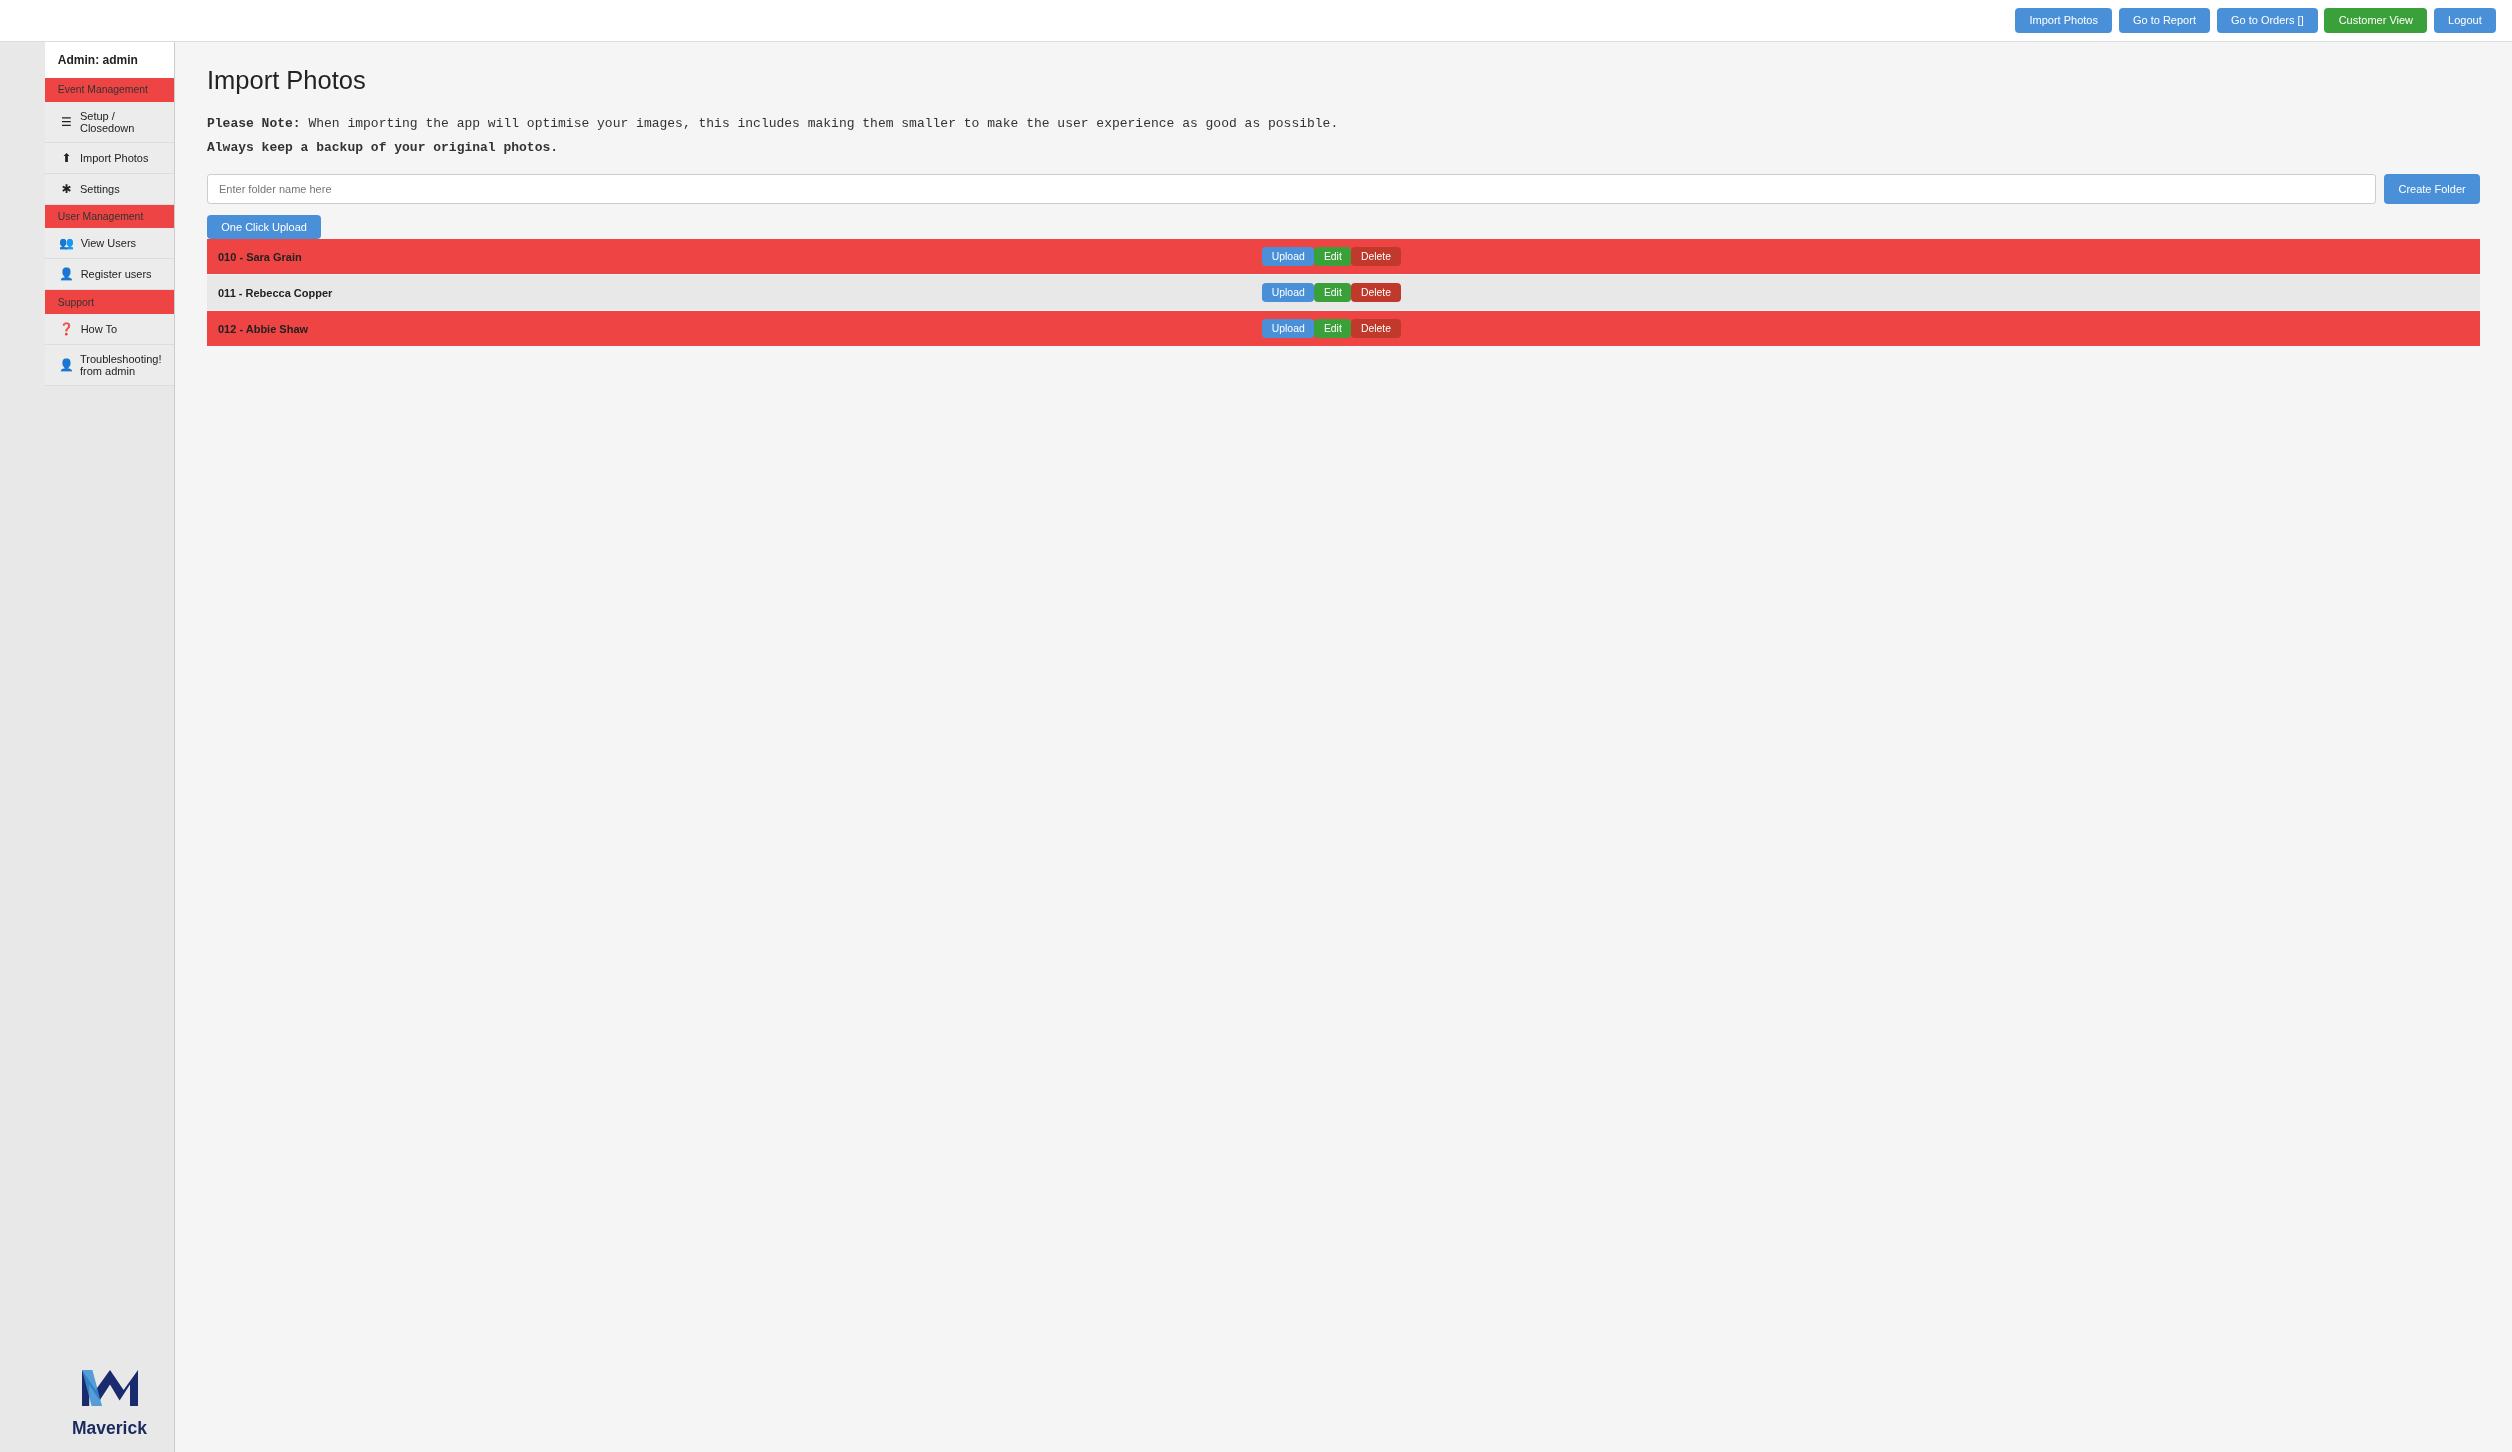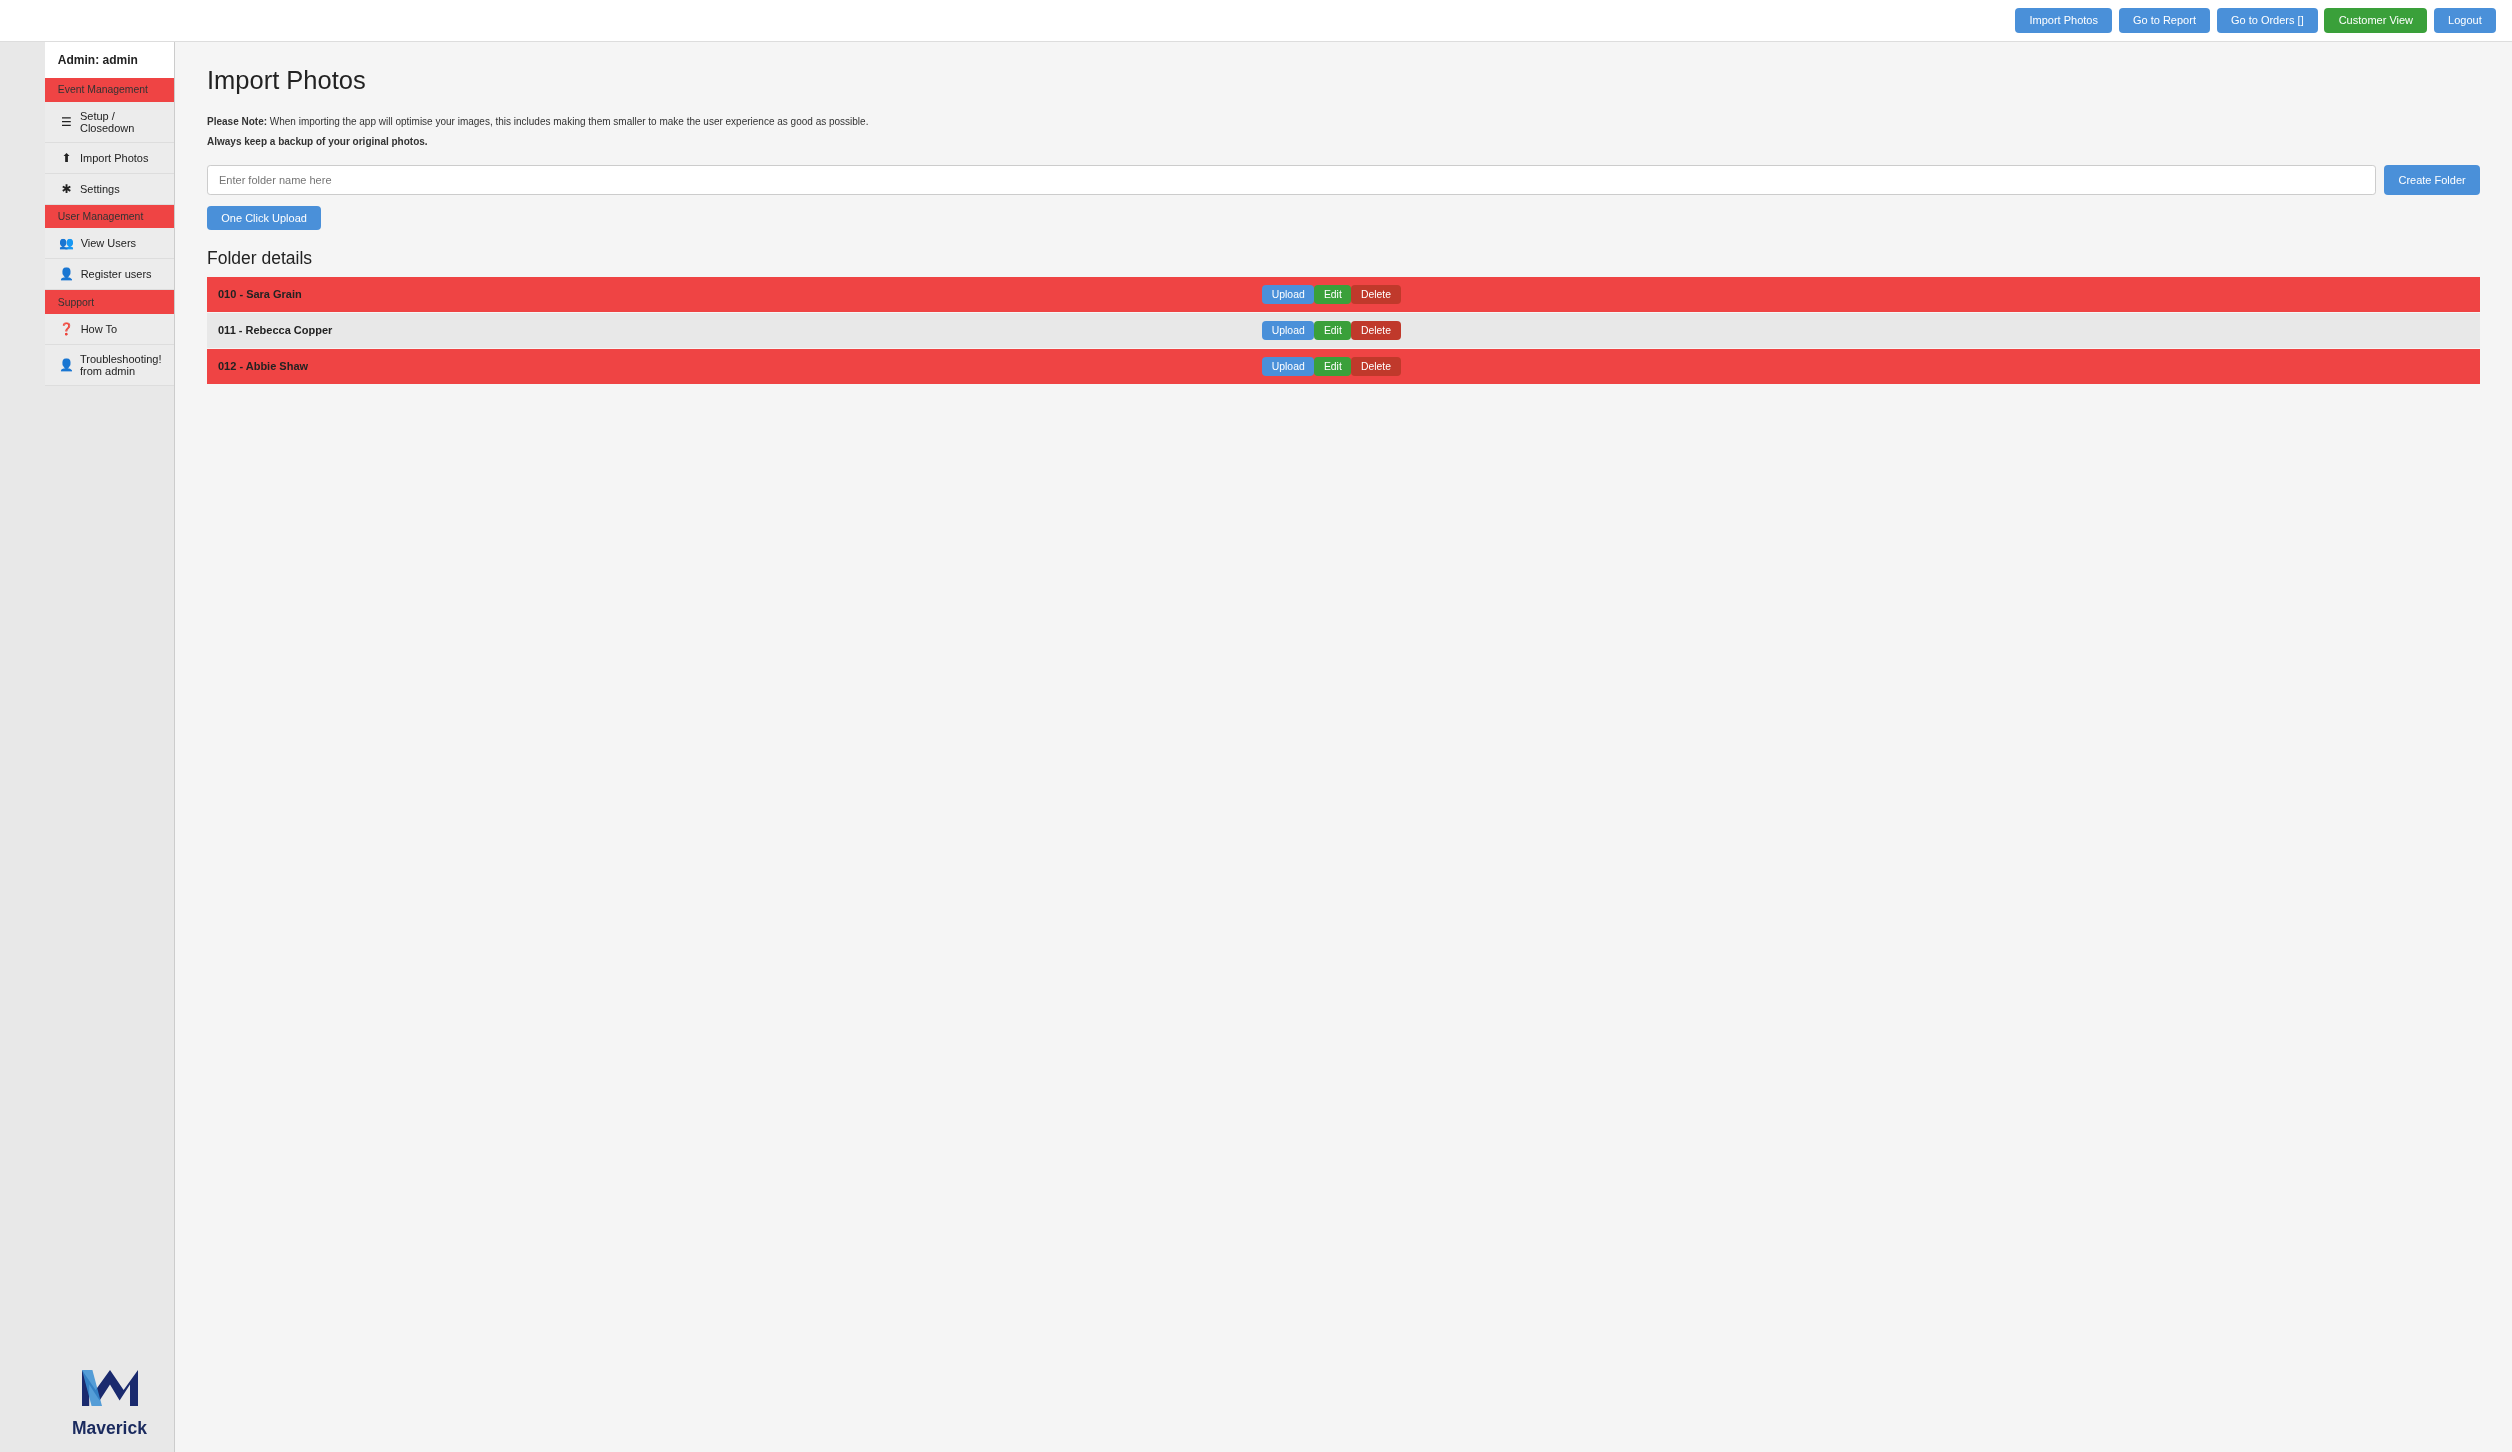--- a/index.html
+++ b/index.html
@@ -117,24 +117,25 @@
       font-weight: normal;
       color: #222;
       margin-bottom: 19px;
     }
 
     .notice-box {
       margin-bottom: 16px;
     }
 
     .notice-text {
-      font-size: 10px;
+      font-size: 13px;
       color: #333;
       margin-bottom: 4.8px;
       line-height: 1.5;
+      font-family: Liberation Mono, monospace;
     }
 
     .notice-bold {
       font-weight: bold;
     }
 
     .folder-input-row {
       display: flex;
       gap: 8px;
       margin-bottom: 11px;
@@ -261,21 +262,20 @@
       <p class="notice-text notice-bold">Always keep a backup of your original photos.</p>
     </div>
 
     <div class="folder-input-row">
       <input class="folder-input" type="text" placeholder="Enter folder name here" style="">
       <button class="btn btn-blue">Create Folder</button>
     </div>
 
     <button class="btn btn-blue">One Click Upload</button>
 
-    <h2 class="folder-details-title">Folder details</h2>
 
     <table class="folder-table">
       <tbody id="folder-tbody">
       <tr class="folder-row">
       <td class="folder-name">010 - Sara Grain</td>
       <td class="folder-actions">
         <div class="folder-actions-btns">
           <button class="btn btn-sm btn-blue">Upload</button>
           <button class="btn btn-sm btn-green">Edit</button>
           <button class="btn btn-sm btn-red">Delete</button>

